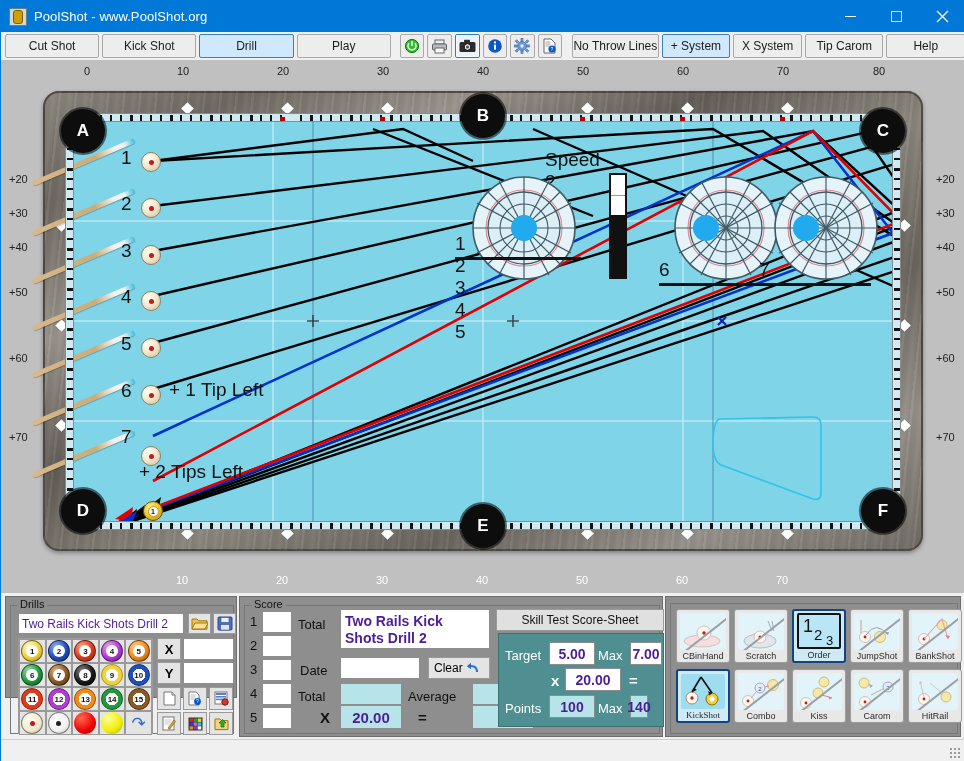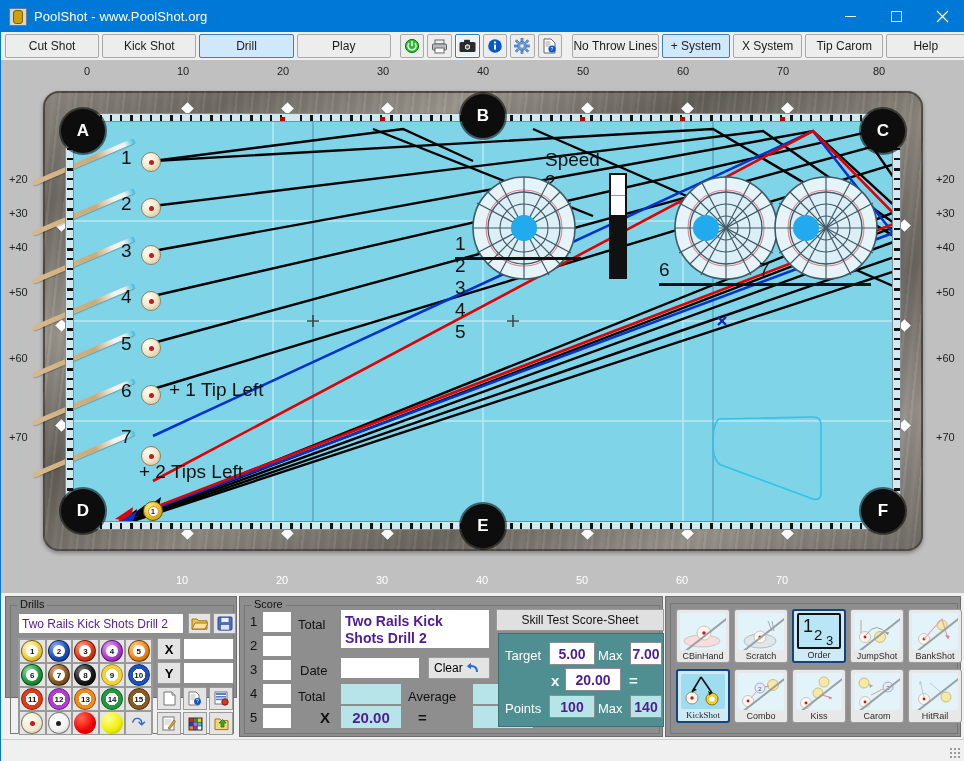--- a/index.html
+++ b/index.html
@@ -927,21 +927,21 @@
         <div class="lbl" style="left:99px;top:14px;color:#fff;">Max</div>
         <div class="txtin" style="left:131px;top:8px;width:32px;height:23px;font-size:14px;font-weight:bold;justify-content:center;padding:0;">7.00</div>
 
         <div class="lblb" style="left:52px;top:38px;color:#fff;">x</div>
         <div class="txtin" style="left:66px;top:34px;width:56px;height:23px;font-size:14px;font-weight:bold;justify-content:center;padding:0;">20.00</div>
         <div class="lblb" style="left:130px;top:38px;color:#fff;">=</div>
 
         <div class="lbl" style="left:6px;top:67px;color:#fff;">Points</div>
         <div class="txtin cyanin" style="left:50px;top:61px;width:46px;height:23px;font-size:14px;font-weight:bold;justify-content:center;padding:0;">100</div>
         <div class="lbl" style="left:99px;top:67px;color:#fff;">Max</div>
-        <div class="txtin cyanin" style="left:131px;top:61px;width:32px;height:23px;font-size:14px;font-weight:bold;justify-content:center;padding:0;">140</div>
+        <div class="txtin cyanin" style="left:131px;top:61px;width:18px;height:23px;font-size:14px;font-weight:bold;justify-content:center;padding:0;">140</div>
       </div>
     </div>
 
     <div class="panel" style="left:664px;top:3px;width:296px;height:141px;">
       <div class="gbox" style="left:4px;top:6px;width:288px;height:131px;"></div>
 
       <div class="shotbtn" style="left:10px;top:12px;width:54px;height:54px;">
         <div class="art">
           <svg width="48" height="38" viewBox="0 0 48 38" style="position:absolute;left:0;top:2px;">
             <ellipse cx="22" cy="26" rx="18" ry="6" fill="#f6dede" stroke="#cbb0b0" stroke-width="0.7"></ellipse>

